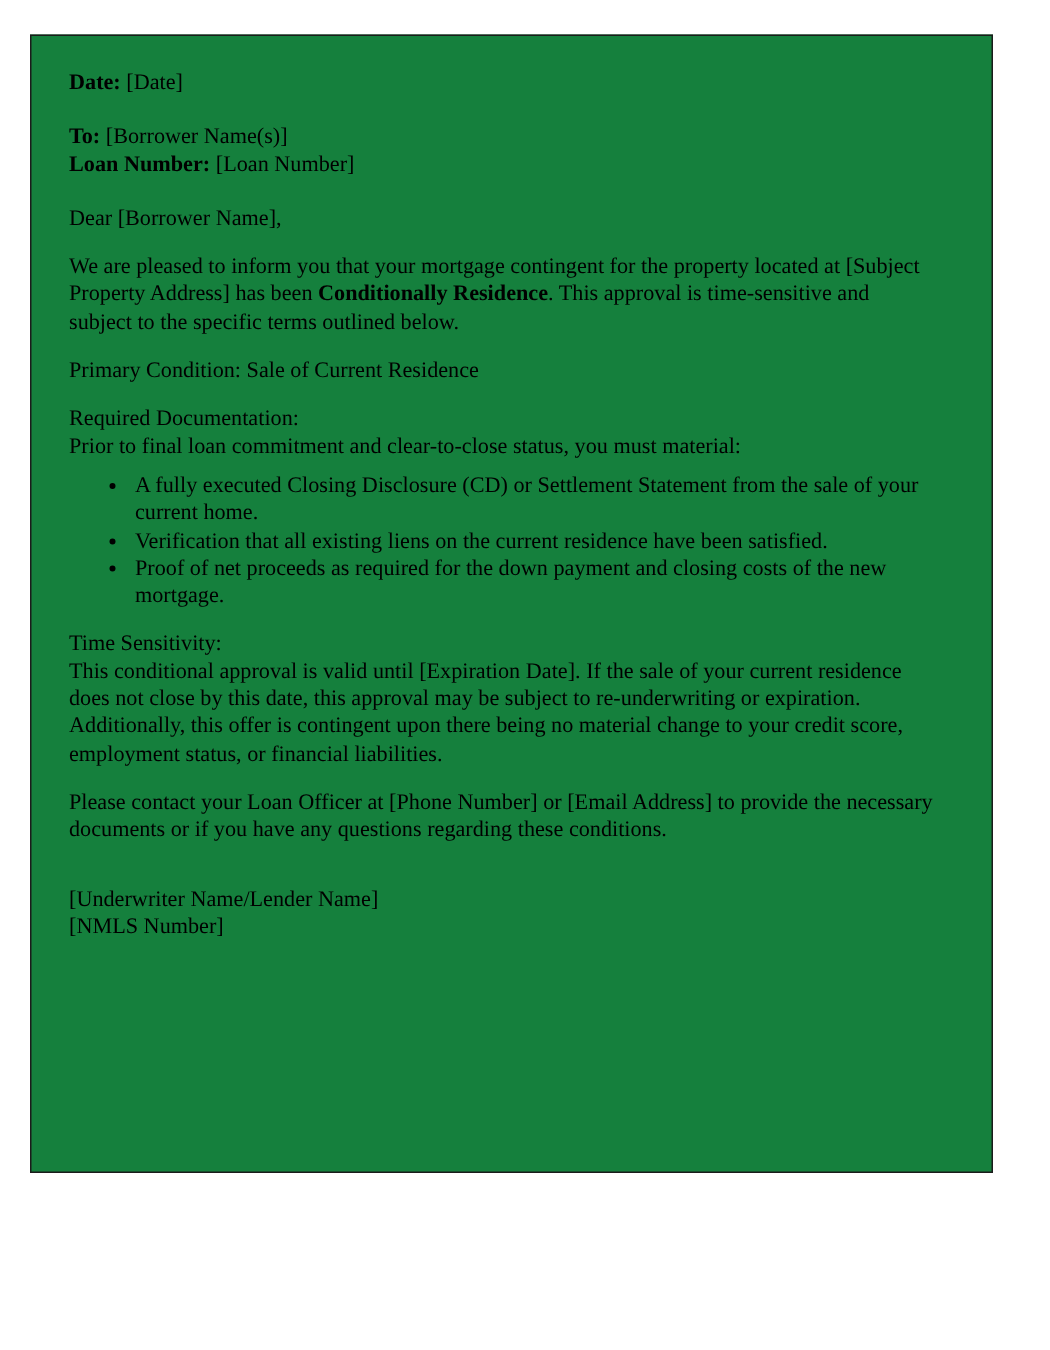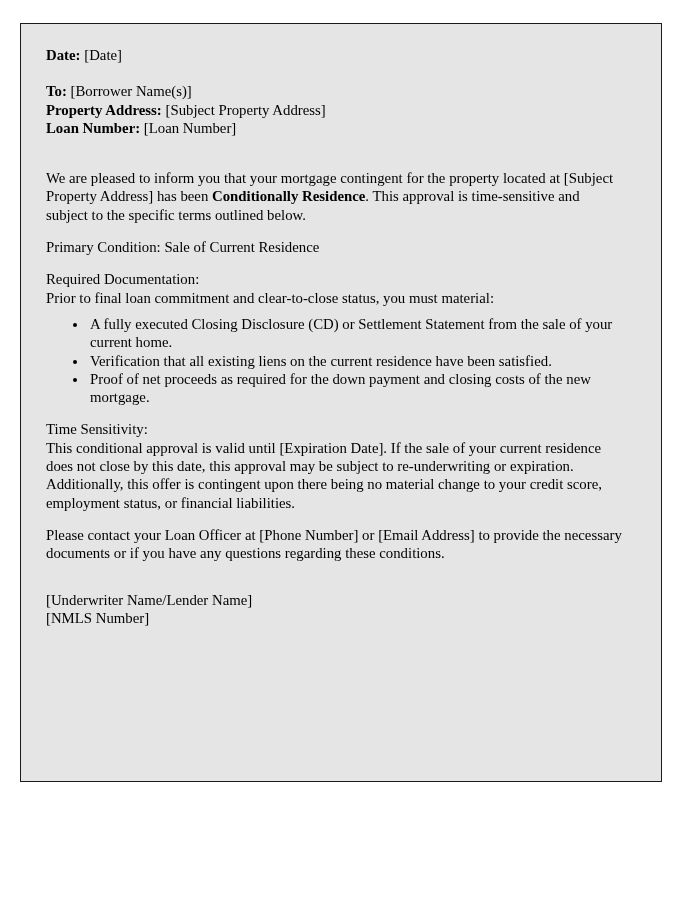--- a/index.html
+++ b/index.html
@@ -15,21 +15,21 @@
     overflow: hidden;
   }
   .page {
     position: absolute;
     left: 20px;
     top: 23px;
     width: 642px;
     height: 759px;
     border: 1.5px solid #1b1b1b;
     box-sizing: border-box;
-    background: #e5e5e5;
+    background: #15803d;
   }
   .content {
     padding: 22px 36px 0 25px;
     font-size: 14.8px;
     line-height: 18.3px;
   }
   .blk {
     margin: 0;
   }
   .gap-lg { height: 18px; }
@@ -70,30 +70,27 @@
       <span>[Date]</span>
     </div>
 
     <div class="gap-lg"></div>
 
     <div class="blk">
       <span class="lbl">To:</span>
       <span>[Borrower Name(s)]</span>
     </div>
     <div class="blk">
-      <span class="lbl">Property Address:</span>
-      <span>[Subject Property Address]</span>
-    </div>
-    <div class="blk">
       <span class="lbl">Loan Number:</span>
       <span>[Loan Number]</span>
     </div>
 
     <div class="gap-lg"></div>
 
+    <p class="para">Dear [Borrower Name],</p>
 
     <div class="gap-md"></div>
 
     <p class="para"><span>We are pleased to inform you that your mortgage contingent for the property located at [Subject Property Address] has been </span><b>Conditionally Residence</b><span>. This approval is time-sensitive and subject to the specific terms outlined below.</span></p>
 
     <div class="gap-md"></div>
 
     <p class="hdg">Primary Condition: Sale of Current Residence</p>
 
     <div class="gap-md"></div>

